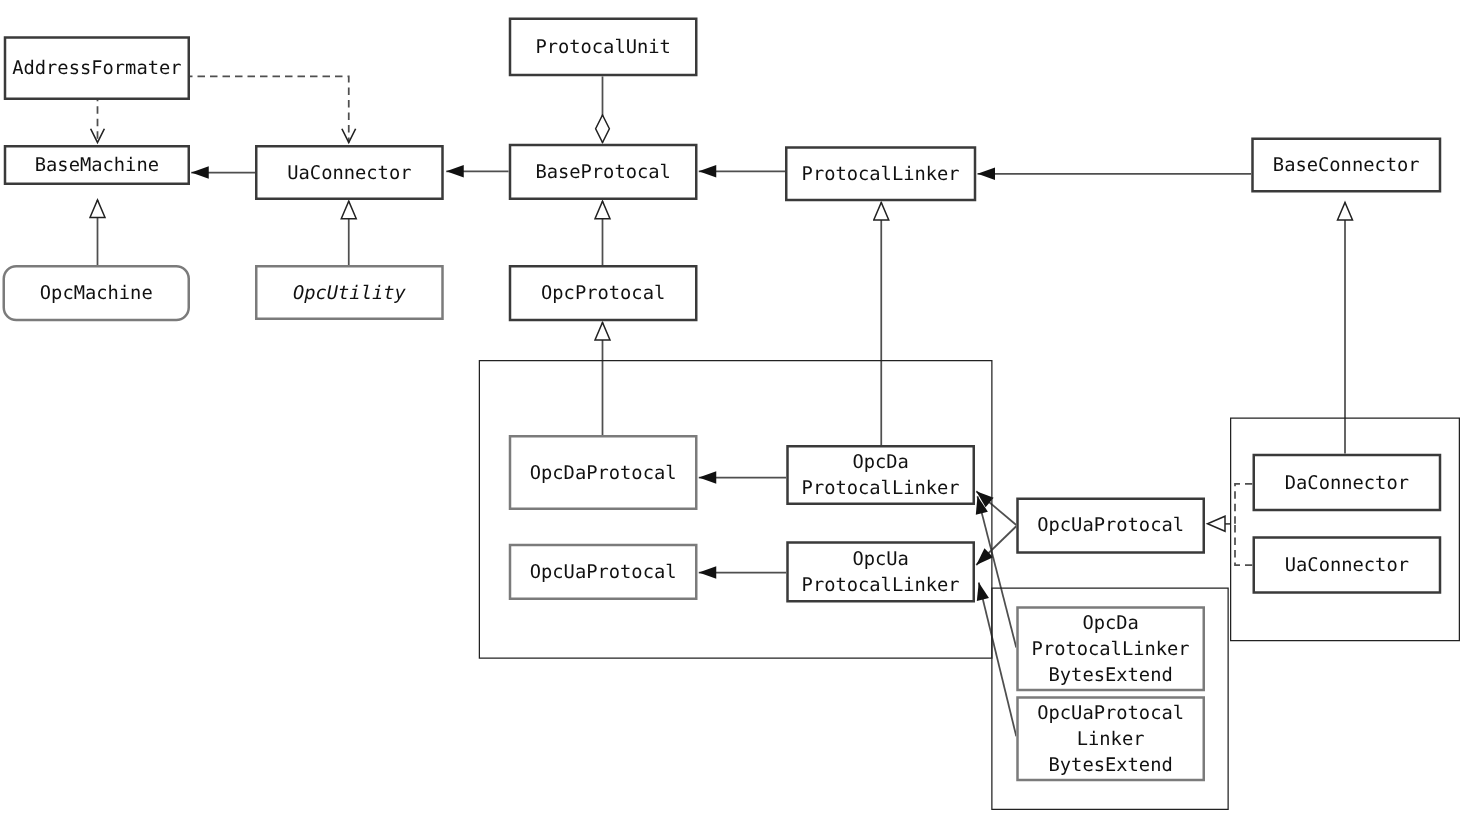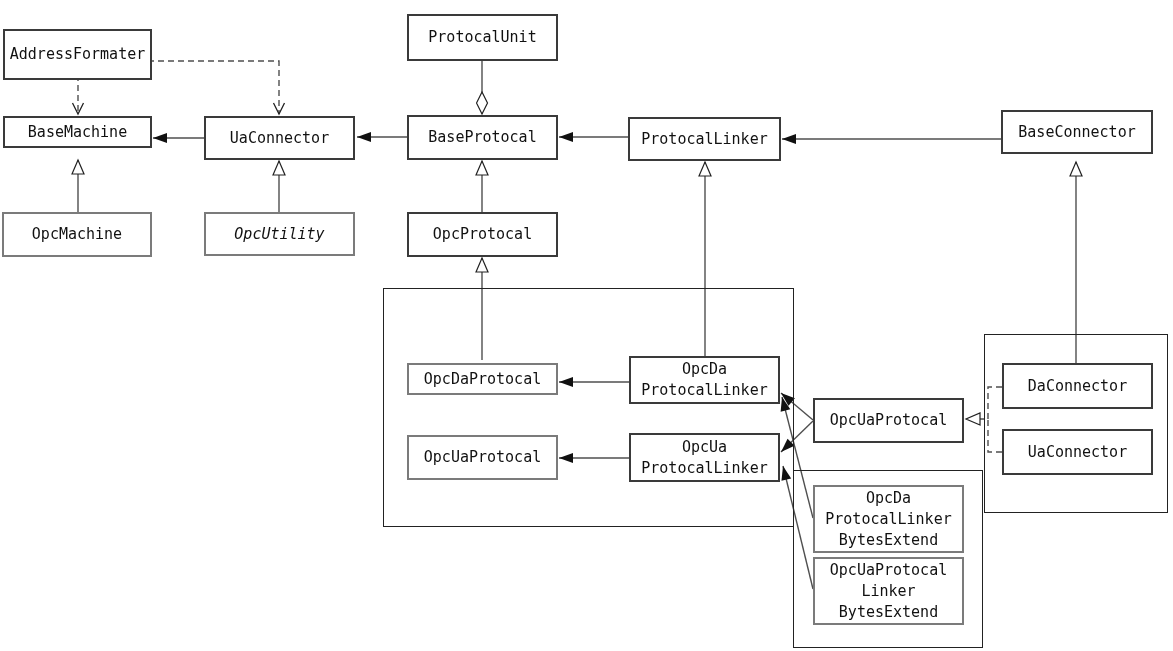--- a/index.html
+++ b/index.html
@@ -59,24 +59,24 @@
 <div class="container-box" style="left: 383px; top: 288px; width: 411px; height: 239px;"></div>
     <div class="container-box" style="left: 984px; top: 334px; width: 184px; height: 179px;"></div>
     <div class="container-box" style="left: 793px; top: 470px; width: 190px; height: 178px;"></div>
     <div class="class-box dark" style="left: 3px; top: 5px; width: 149px; height: 51px; margin-top: 24px;"><span>AddressFormater</span></div>
     <div class="class-box dark" style="left: 3px; top: 116px; width: 149px; height: 32px;"><span>BaseMachine</span></div>
     <div class="class-box dark" style="left: 204px; top: 116px; width: 151px; height: 44px;"><span>UaConnector</span></div>
     <div class="class-box dark" style="left: 407px; top: 14px; width: 151px; height: 47px;"><span>ProtocalUnit</span></div>
     <div class="class-box dark" style="left: 407px; top: 115px; width: 151px; height: 45px;"><span>BaseProtocal</span></div>
     <div class="class-box dark" style="left: 628px; top: 117px; width: 153px; height: 44px;"><span>ProtocalLinker</span></div>
     <div class="class-box dark" style="left: 1001px; top: 110px; width: 152px; height: 44px;"><span>BaseConnector</span></div>
-    <div class="class-box gray" style="left: 2px; top: 212px; width: 150px; height: 45px;"><span>OpcMachine</span></div>
+    <div class="class-box gray" style="left: 2px; top: 212px; width: 150px; height: 45px; border-radius: 11px;"><span>OpcMachine</span></div>
     <div class="class-box gray" style="left: 204px; top: 212px; width: 151px; height: 44px; font-style: italic;"><span>OpcUtility</span></div>
     <div class="class-box dark" style="left: 407px; top: 212px; width: 151px; height: 45px;"><span>OpcProtocal</span></div>
-    <div class="class-box gray" style="left: 407px; top: 363px; width: 151px; height: 32px; text-align: center;"><span>OpcDaProtocal</span></div>
+    <div class="class-box gray" style="left: 407px; top: 348px; width: 151px; height: 60px; text-align: center;"><span>OpcDaProtocal</span></div>
     <div class="class-box dark" style="left: 629px; top: 356px; width: 151px; height: 48px;"><span>OpcDa
 ProtocalLinker</span></div>
     <div class="class-box gray" style="left: 407px; top: 435px; width: 151px; height: 45px;"><span>OpcUaProtocal</span></div>
     <div class="class-box dark" style="left: 629px; top: 433px; width: 151px; height: 49px;"><span>OpcUa
 ProtocalLinker</span></div>
     <div class="class-box dark" style="left: 813px; top: 398px; width: 151px; height: 45px;"><span>OpcUaProtocal</span></div>
     <div class="class-box dark" style="left: 1002px; top: 363px; width: 151px; height: 46px;"><span>DaConnector</span></div>
     <div class="class-box dark" style="left: 1002px; top: 429px; width: 151px; height: 46px;"><span>UaConnector</span></div>
     <div class="class-box gray" style="left: 813px; top: 485px; width: 151px; height: 68px;"><span>OpcDa
 ProtocalLinker

